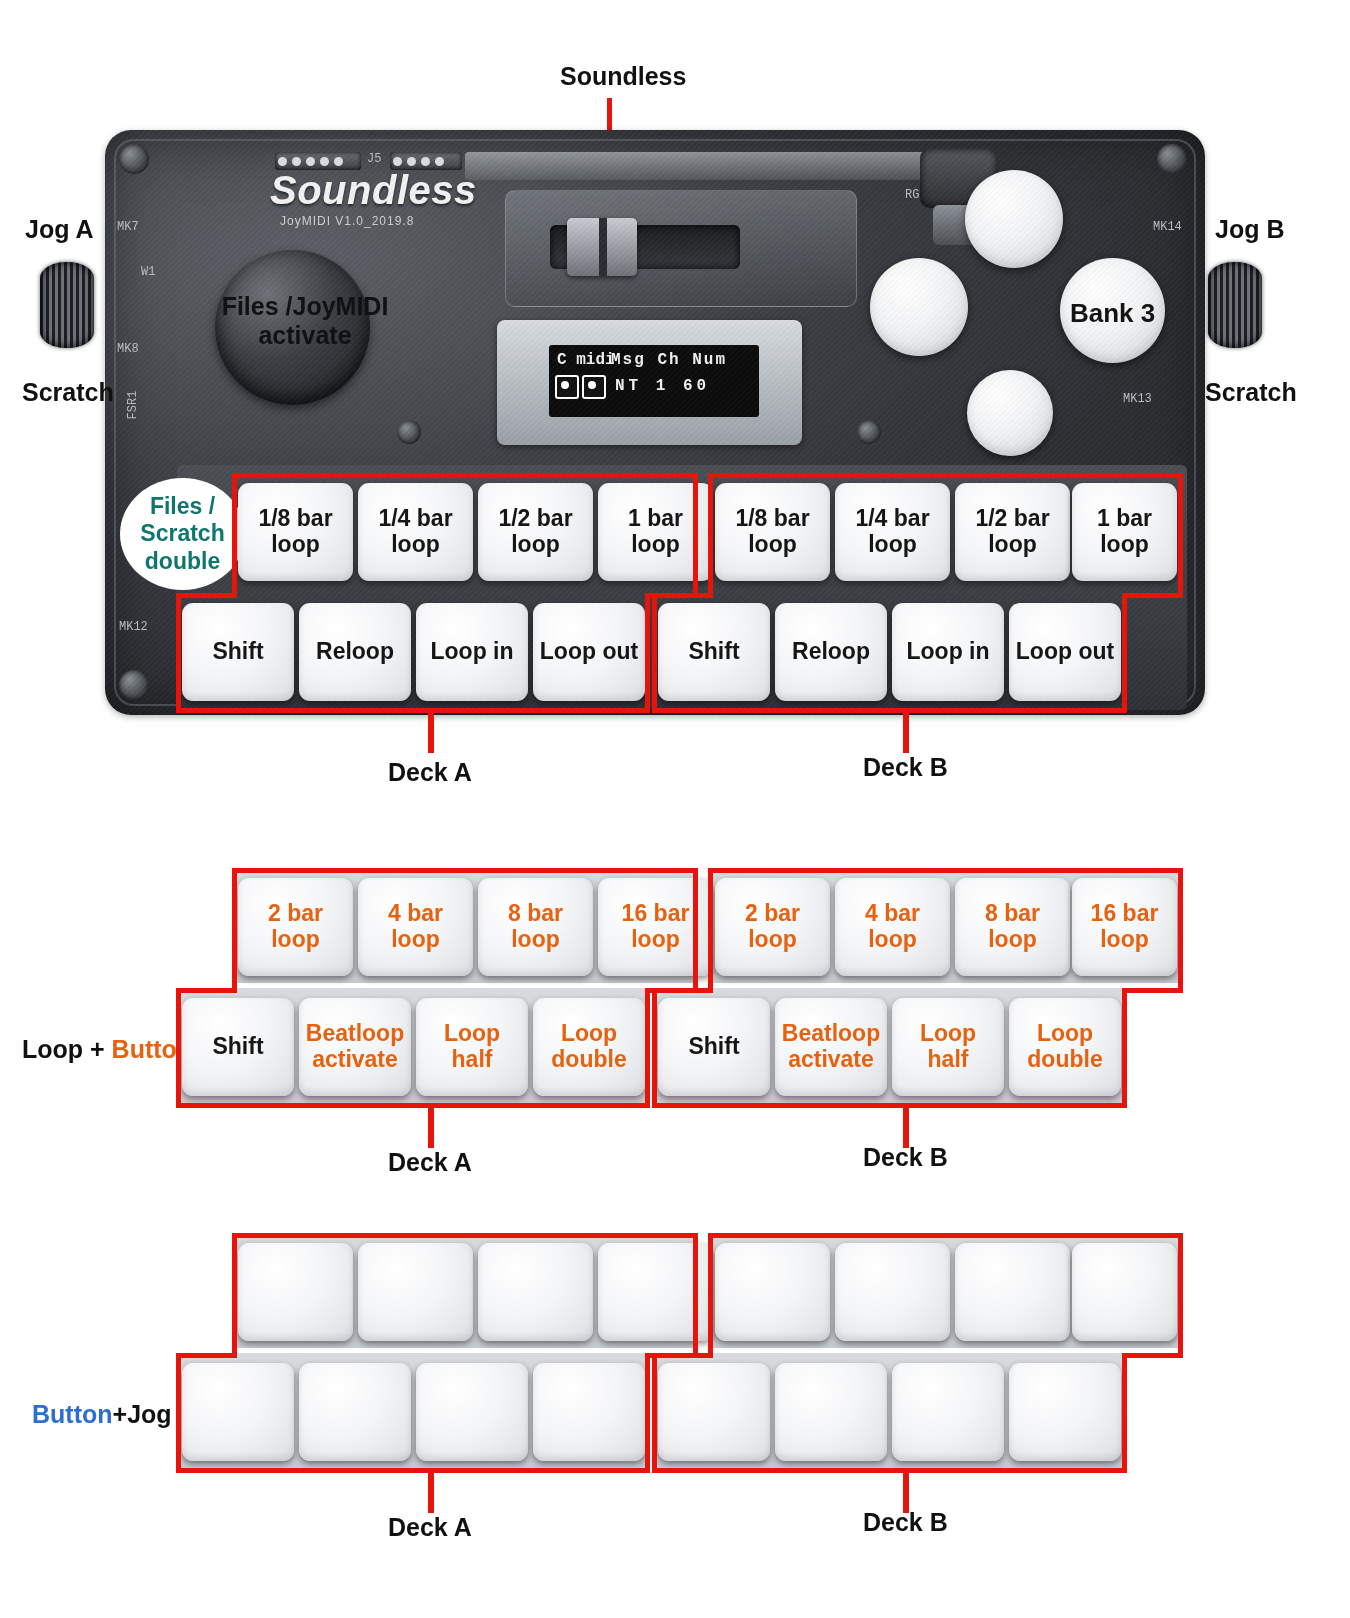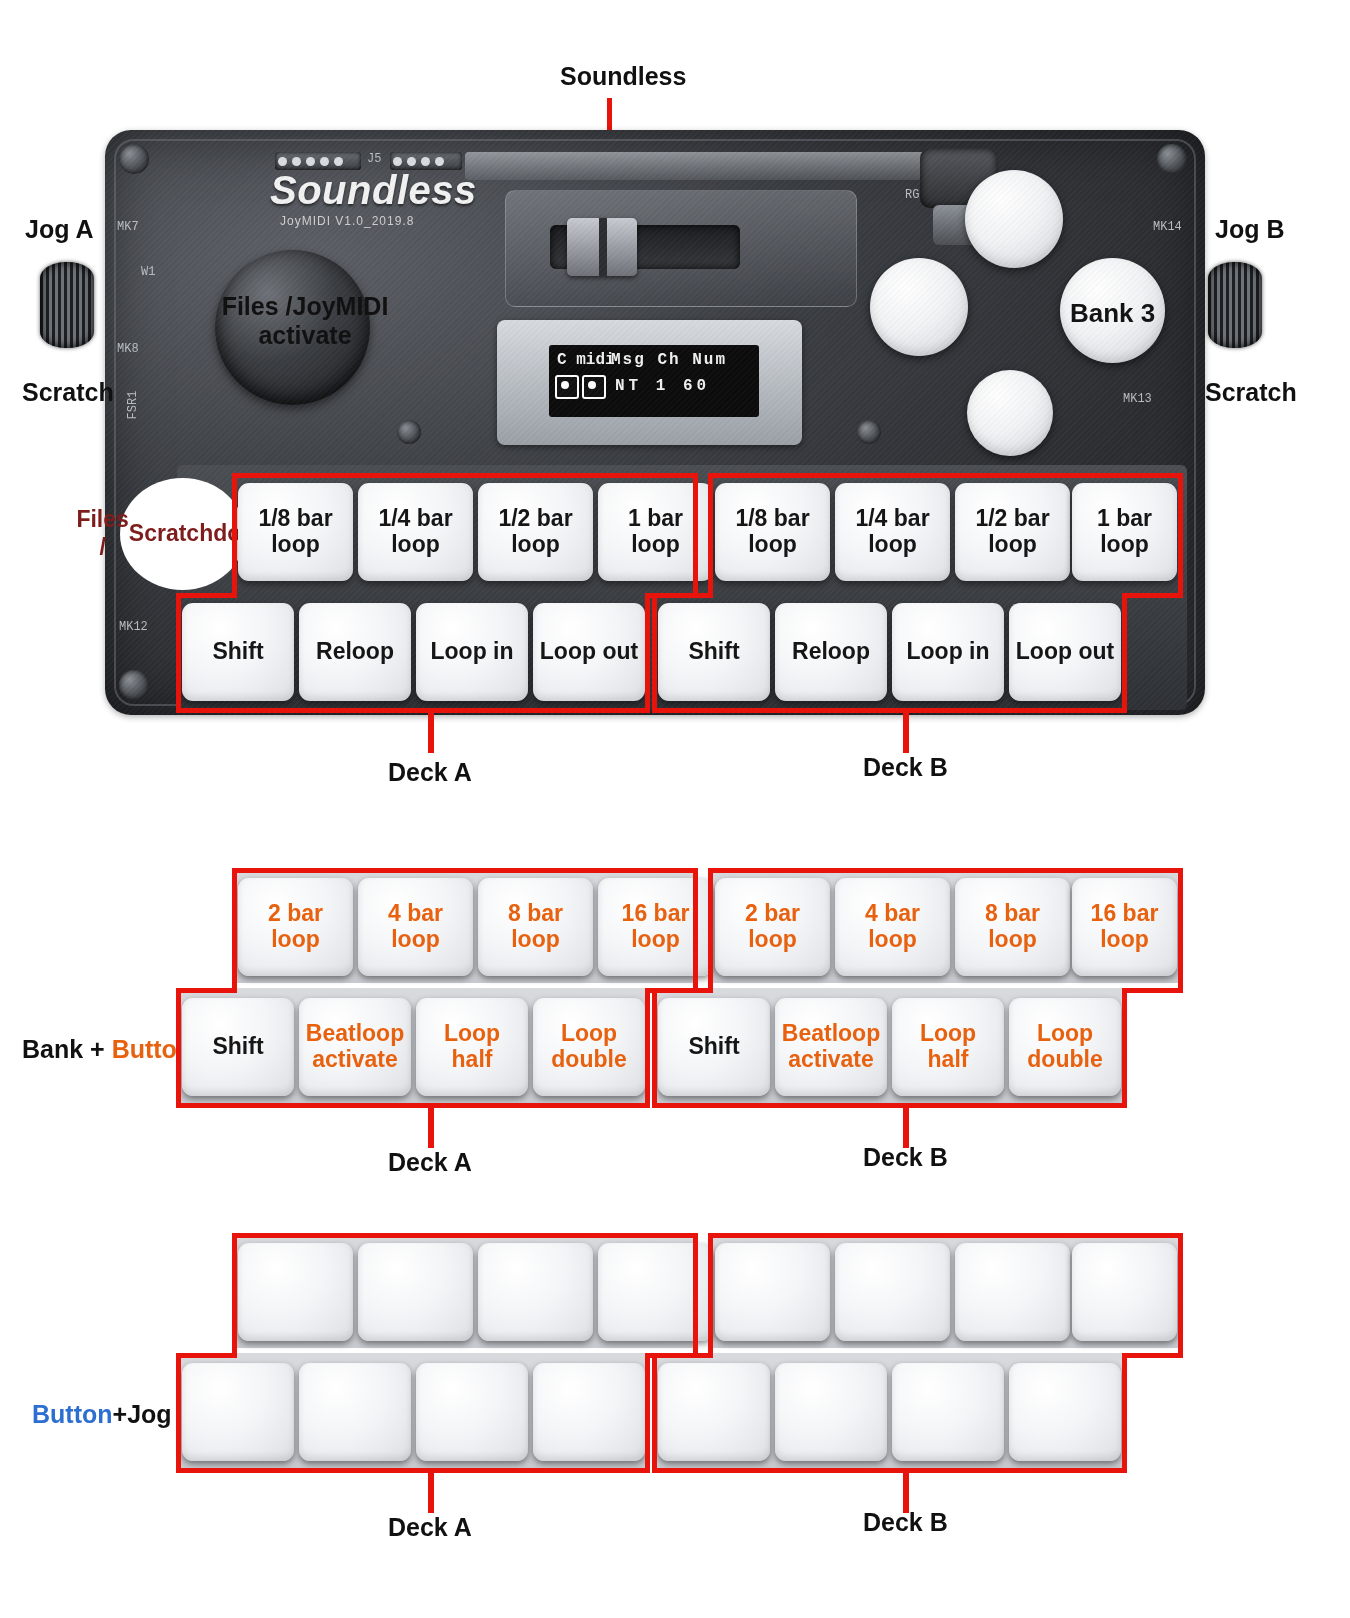--- a/index.html
+++ b/index.html
@@ -327,22 +327,22 @@
 <div class="abs lbl" style="left:1215px; top:215px;">Jog B</div>
 <div class="abs lbl" style="left:22px; top:378px;">Scratch</div>
 <div class="abs lbl" style="left:1205px; top:378px;">Scratch</div>
 
 <div class="abs" style="left:215px; top:292px; width:180px; text-align:center; font-weight:bold; font-size:25px; color:#111; line-height:1.15;">
   <div>Files /JoyMIDI</div>
   <div>activate</div>
 </div>
 
 <div class="abs" style="left:120px; top:478px; width:125px; height:112px; background:#ffffff; border-radius:50%/50%;
-            display:flex; flex-direction:row; align-items:center; justify-content:center;
-            font-weight:bold; font-size:23px; line-height:1.2; color:#7f1d1d; text-align:center;">
+            display:flex; flex-direction:column; align-items:center; justify-content:center;
+            font-weight:bold; font-size:23px; line-height:1.2; color:#0f766e; text-align:center;">
   <div>Files /</div>
   <div>Scratch</div>
   <div>double</div>
 </div>
 
 <div class="key" style="left:238px; top:483px; width:115px; height:98px;">
   <div>
       <span class="two">1/8 bar</span>
       <span class="two">loop</span>
     </div>
@@ -450,21 +450,21 @@
 <div class="redline" style="left:652px; top:593px; width:5px; height:120px;"></div>
 <div class="redline" style="left:652px; top:593px; width:61px; height:5px;"></div>
 <div class="redline" style="left:708px; top:473px; width:5px; height:125px;"></div>
 
 <div class="redline" style="left:428px; top:713px; width:6px; height:40px;"></div>
 <div class="abs lbl" style="left:388px; top:758px;">Deck A</div>
 <div class="redline" style="left:903px; top:713px; width:6px; height:40px;"></div>
 <div class="abs lbl" style="left:863px; top:753px;">Deck B</div>
 
 <div class="abs" style="left:22px; top:1035px; font-weight:bold; font-size:25px; white-space:nowrap;">
-  <span style="color:#111;">Bank + </span><span style="color:#e8610f;">Button</span>
+  <span style="color:#111;">Loop + </span><span style="color:#e8610f;">Button</span>
 </div>
 
 <div class="panel" style="left:232px; top:868px; width:466px; height:115px;"></div>
 <div class="panel" style="left:708px; top:868px; width:475px; height:115px;"></div>
 <div class="panel" style="left:176px; top:988px; width:474px; height:115px;"></div>
 <div class="panel" style="left:652px; top:988px; width:475px; height:115px;"></div>
 
 <div class="key orange" style="left:238px; top:878px; width:115px; height:98px;">
   <div>
       <span class="two">2 bar</span>

